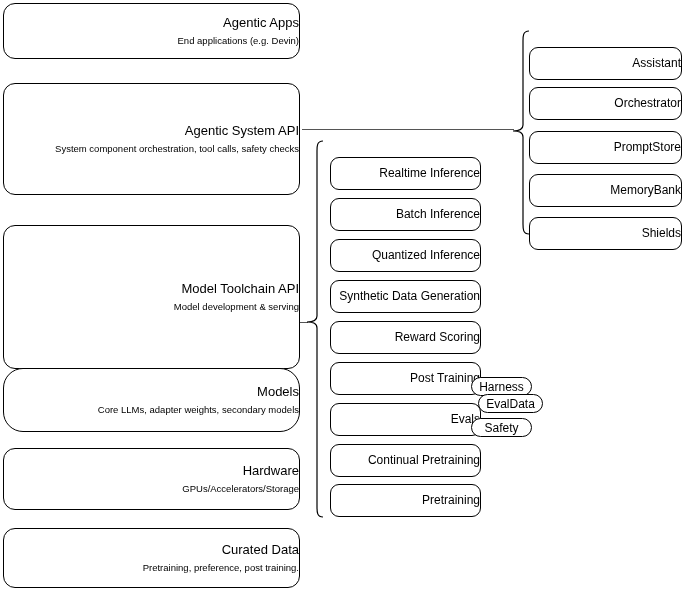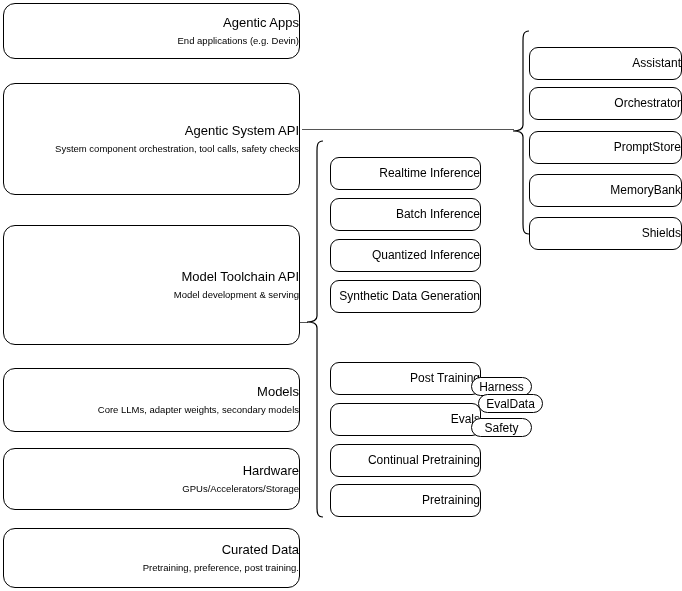--- a/index.html
+++ b/index.html
@@ -104,26 +104,26 @@
   <div class="box layer" style="top:3px;height:56px;">
     <div class="title">Agentic Apps</div>
     <div class="sub">End applications (e.g. Devin)</div>
   </div>
 
   <div class="box layer" style="top:83px;height:112px;">
     <div class="title">Agentic System API</div>
     <div class="sub">System component orchestration, tool calls, safety checks</div>
   </div>
 
-  <div class="box layer" style="top:225px;height:120px;">
+  <div class="box layer" style="top:225px;height:144px;">
     <div class="title">Model Toolchain API</div>
     <div class="sub">Model development &amp; serving</div>
   </div>
 
-  <div class="box layer" style="top:368px;height:64px;">
+  <div class="box layer" style="top:368px;height:64px;border-radius:20px;">
     <div class="title">Models</div>
     <div class="sub">Core LLMs, adapter weights, secondary models</div>
   </div>
 
   <div class="box layer" style="top:448px;height:62px;">
     <div class="title">Hardware</div>
     <div class="sub">GPUs/Accelerators/Storage</div>
   </div>
 
   <div class="box layer" style="top:528px;height:60px;">
@@ -168,20 +168,23 @@
   </div>
   <div class="box chip mid" style="top:184px;">
     <span>Batch Inference</span>
   </div>
   <div class="box chip mid" style="top:225px;">
     <span>Quantized Inference</span>
   </div>
   <div class="box chip mid" style="top:266px;">
     <span>Synthetic Data Generation</span>
   </div>
+  <div class="box chip mid" style="top:307px;">
+    <span>Reward Scoring</span>
+  </div>
   <div class="box chip mid" style="top:348px;">
     <span>Post Training</span>
   </div>
   <div class="box chip mid" style="top:389px;">
     <span>Evals</span>
   </div>
   <div class="box chip mid" style="top:430px;">
     <span>Continual Pretraining</span>
   </div>
   <div class="box chip mid" style="top:470px;">

